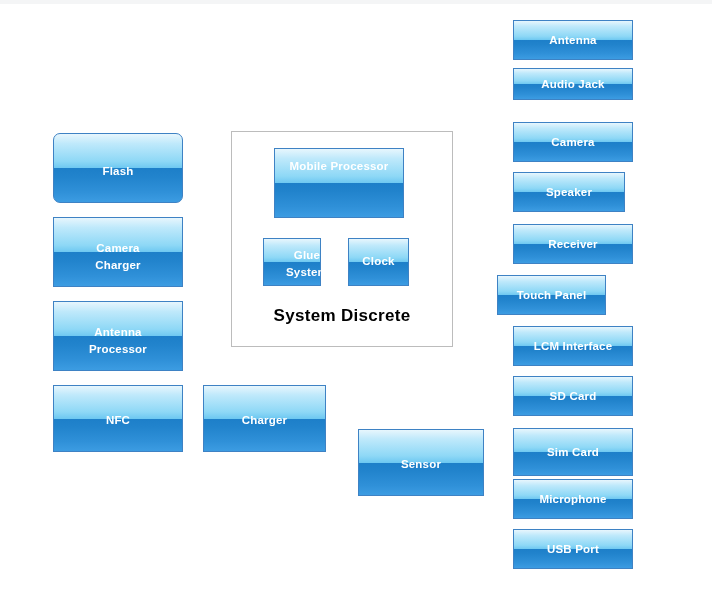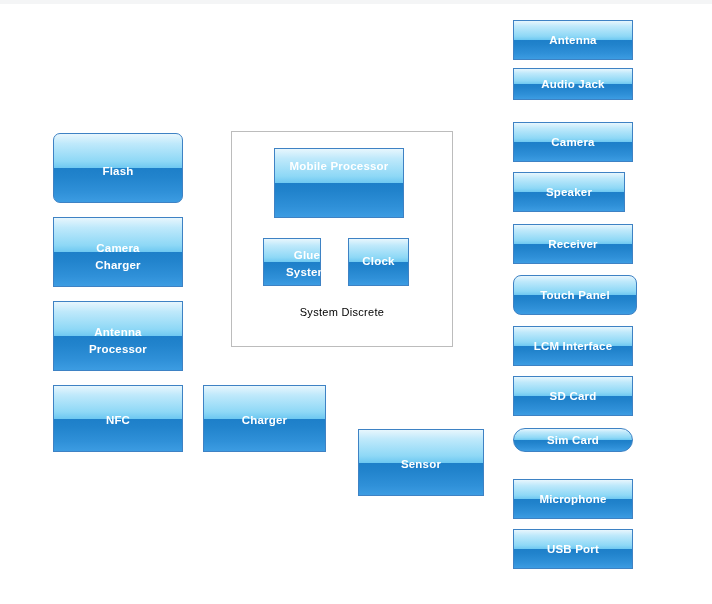--- a/index.html
+++ b/index.html
@@ -73,22 +73,22 @@
   
   #system-discrete-group {
     position: absolute;
     box-sizing: border-box;
     border: 1px solid #bcbcbc;
     background: #ffffff;
   }
   #system-discrete-caption {
     position: absolute;
     color: #000000;
-    font-weight: normal;
-    font-size: 11px;
+    font-weight: bold;
+    font-size: 17px;
     letter-spacing: .3px;
     white-space: nowrap;
     text-align: center;
     user-select: none;
   }
 </style>
 </head>
 <body>
 
 <div id="top-strip"></div>
@@ -135,30 +135,30 @@
     </div>
     <div class="blk rail" style="left: 513px; top: 122px; width: 120px; height: 40px;">
       <span class="ln">Camera</span>
     </div>
     <div class="blk rail" style="left: 513px; top: 172px; width: 112px; height: 40px;">
       <span class="ln">Speaker</span>
     </div>
     <div class="blk rail" style="left: 513px; top: 224px; width: 120px; height: 40px;">
       <span class="ln">Receiver</span>
     </div>
-    <div class="blk rail" style="left: 513px; top: 275px; width: 124px; height: 40px; border-radius: 8px;">
+    <div class="blk rail" style="left: 497px; top: 275px; width: 109px; height: 40px;">
       <span class="ln">Touch Panel</span>
     </div>
     <div class="blk rail" style="left: 513px; top: 326px; width: 120px; height: 40px;">
       <span class="ln">LCM Interface</span>
     </div>
     <div class="blk rail" style="left: 513px; top: 376px; width: 120px; height: 40px;">
       <span class="ln">SD Card</span>
     </div>
-    <div class="blk rail" style="left: 513px; top: 428px; width: 120px; height: 24px; border-radius: 18px;">
+    <div class="blk rail" style="left: 513px; top: 428px; width: 120px; height: 48px;">
       <span class="ln">Sim Card</span>
     </div>
     <div class="blk rail" style="left: 513px; top: 479px; width: 120px; height: 40px;">
       <span class="ln">Microphone</span>
     </div>
     <div class="blk rail" style="left: 513px; top: 529px; width: 120px; height: 40px;">
       <span class="ln">USB Port</span>
     </div>
   </div>
 

